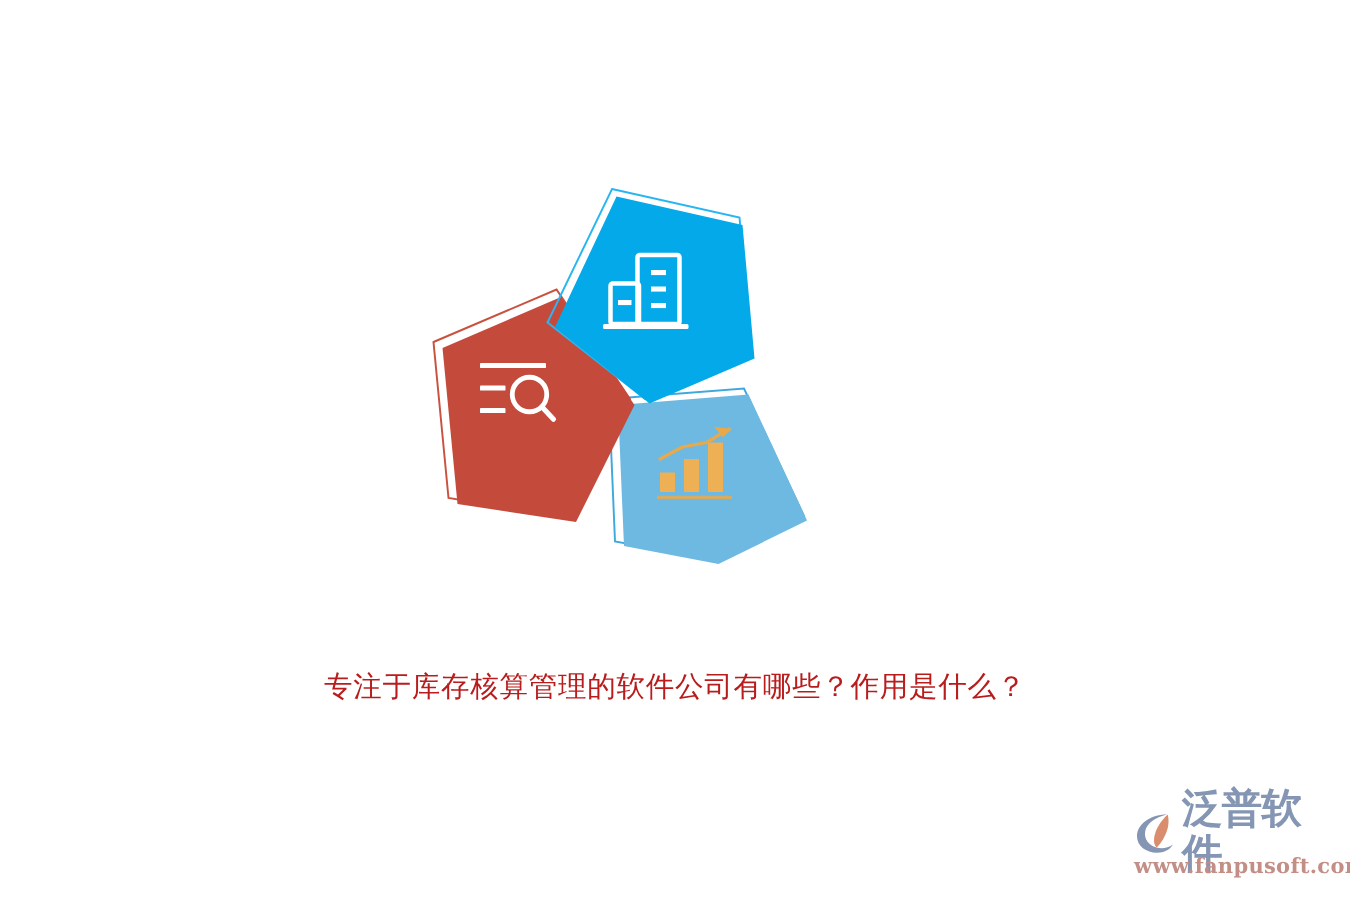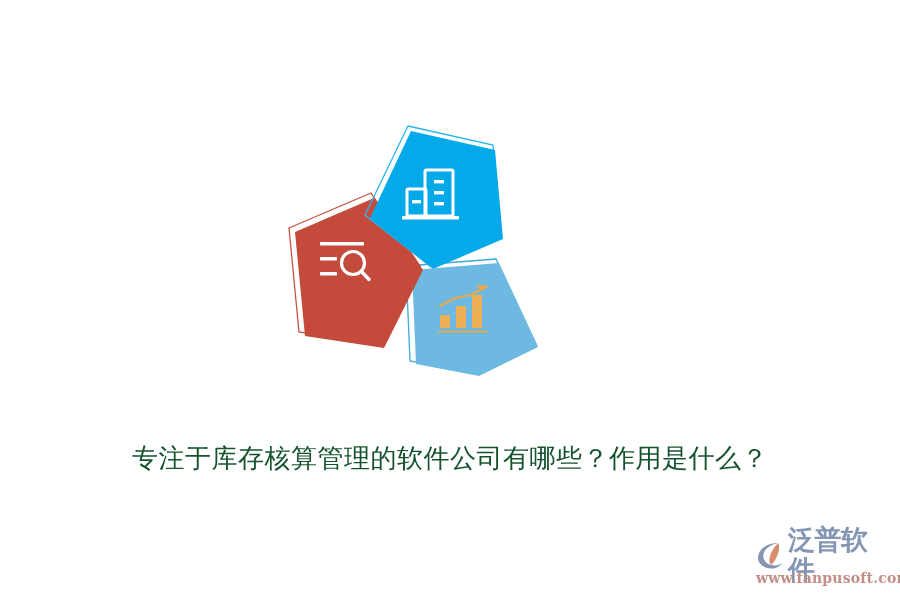--- a/index.html
+++ b/index.html
@@ -39,24 +39,24 @@
   }
 
   
   .headline {
     position: absolute;
     left: 0;
     top: 438px;
     width: 900px;
     text-align: center;
     font-family: "DejaVu Serif", "Liberation Serif", serif;
-    font-size: 26px;
+    font-size: 19px;
     line-height: 40px;
     letter-spacing: 0.5px;
-    color: #14532d;
+    color: #b91c1c;
     white-space: nowrap;
   }
 
   
   .brand {
     position: absolute;
     right: 8px;
     bottom: 6px;
     width: 136px;
     height: 56px;

